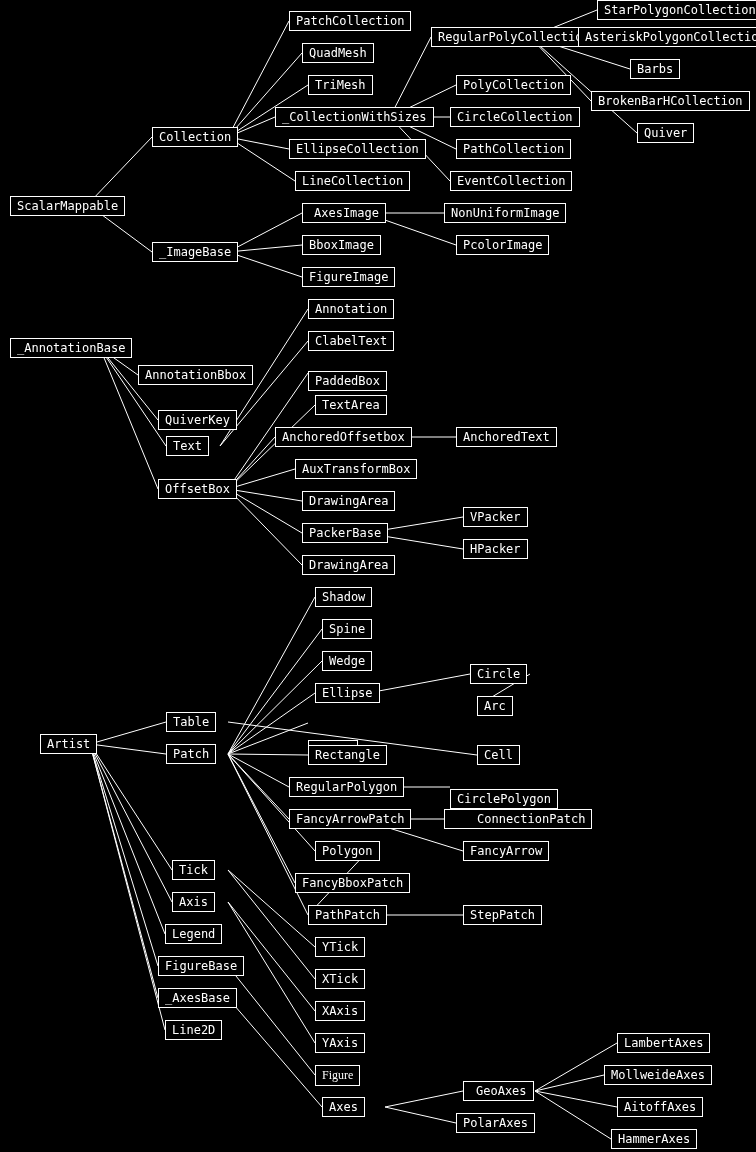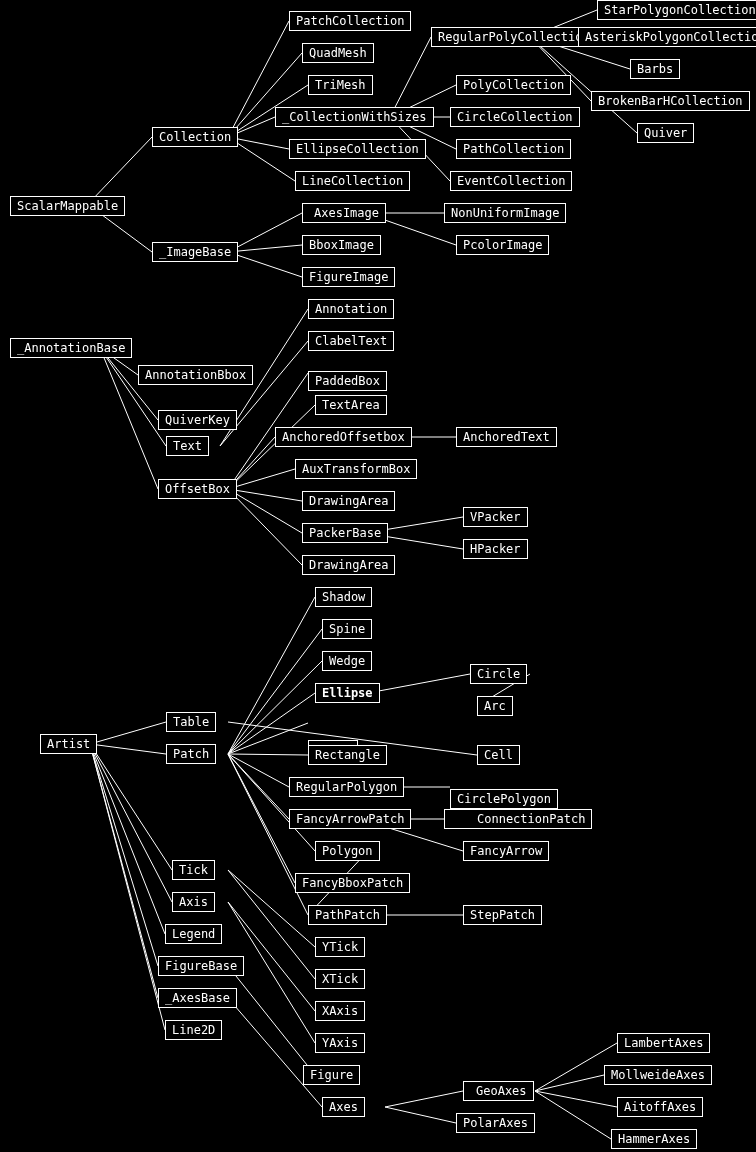--- a/index.html
+++ b/index.html
@@ -227,33 +227,33 @@
     <div class="node" style="left: 308px; top: 363px; margin-top: 8px;">PaddedBox</div>
     <div class="node" style="left: 315px; top: 395px;">TextArea</div>
     <div class="node" style="left: 275px; top: 427px;">AnchoredOffsetbox</div>
     <div class="node" style="left: 295px; top: 459px;">AuxTransformBox</div>
     <div class="node" style="left: 302px; top: 491px;">DrawingArea</div>
     <div class="node" style="left: 302px; top: 523px;">PackerBase</div>
     <div class="node" style="left: 302px; top: 555px;">DrawingArea</div>
     <div class="node" style="left: 315px; top: 587px;">Shadow</div>
     <div class="node" style="left: 322px; top: 619px;">Spine</div>
     <div class="node" style="left: 322px; top: 651px;">Wedge</div>
-    <div class="node" style="left: 315px; top: 683px; font-weight: bold;">Ellipse</div>
+    <div class="node" style="left: 315px; top: 683px;">Ellipse</div>
     <div class="node" style="left: 308px; top: 713px; margin-top: 27px;">Arrow</div>
     <div class="node" style="left: 308px; top: 745px;">Rectangle</div>
     <div class="node" style="left: 289px; top: 777px;">RegularPolygon</div>
     <div class="node" style="left: 289px; top: 809px;">FancyArrowPatch</div>
     <div class="node" style="left: 315px; top: 841px;">Polygon</div>
     <div class="node" style="left: 295px; top: 873px;">FancyBboxPatch</div>
     <div class="node" style="left: 308px; top: 905px;">PathPatch</div>
     <div class="node" style="left: 315px; top: 937px;">YTick</div>
     <div class="node" style="left: 315px; top: 969px;">XTick</div>
     <div class="node" style="left: 315px; top: 1001px;">XAxis</div>
     <div class="node" style="left: 315px; top: 1033px;">YAxis</div>
-    <div class="node" style="left: 303px; top: 1065px;">Figure</div>
+    <div class="node" style="left: 315px; top: 1065px; font-family: Liberation Serif, serif;">Figure</div>
     <div class="node" style="left: 322px; top: 1097px;">Axes</div>
     <div class="node" style="left: 431px; top: 27px;">RegularPolyCollection</div>
     <div class="node" style="left: 456px; top: 75px;">PolyCollection</div>
     <div class="node" style="left: 450px; top: 107px;">CircleCollection</div>
     <div class="node" style="left: 456px; top: 139px;">PathCollection</div>
     <div class="node" style="left: 450px; top: 171px;">EventCollection</div>
     <div class="node" style="left: 444px; top: 203px;">NonUniformImage</div>
     <div class="node" style="left: 456px; top: 235px;">PcolorImage</div>
     <div class="node" style="left: 456px; top: 427px;">AnchoredText</div>
     <div class="node" style="left: 463px; top: 507px;">VPacker</div>

